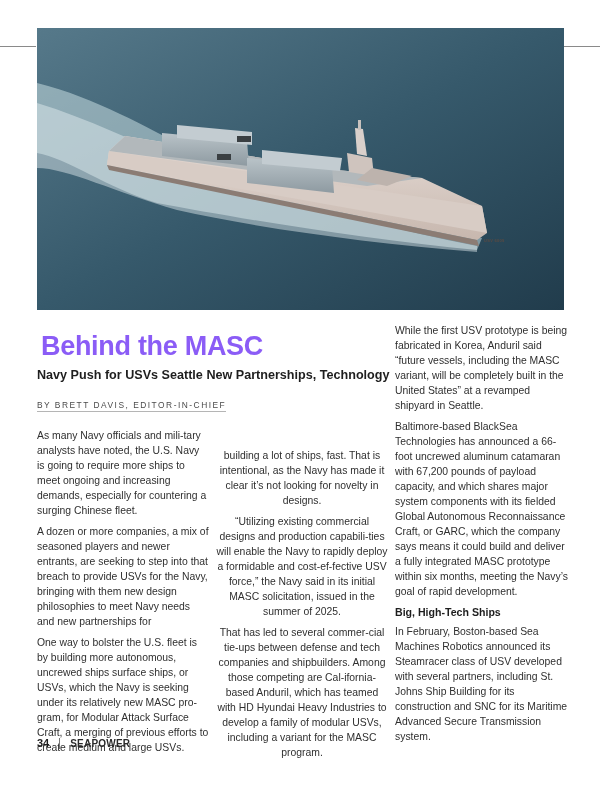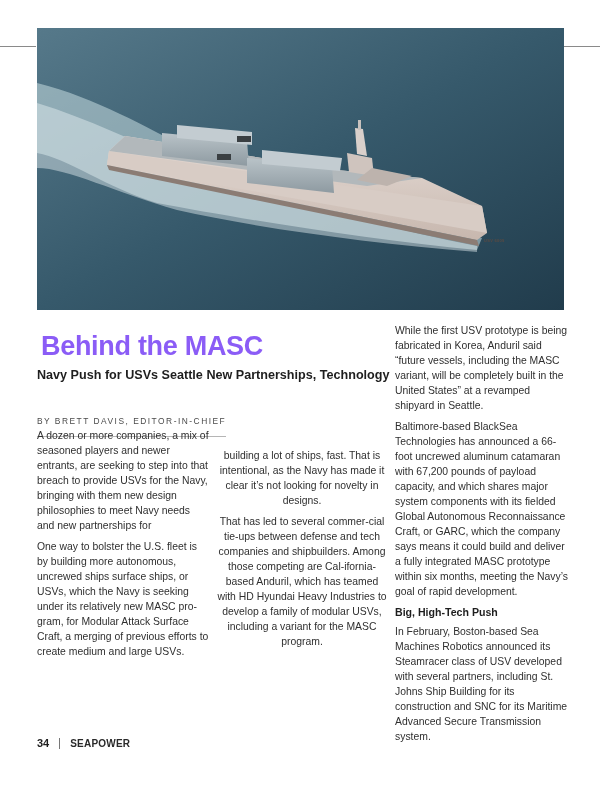--- a/index.html
+++ b/index.html
@@ -10,21 +10,21 @@
   .rule-right { position: absolute; left: 564px; top: 46px; width: 36px; height: 1px; background: #8a8a8a; }
 
   .photo { position: absolute; left: 37px; top: 28px; width: 527px; height: 282px; overflow: hidden;
            background: radial-gradient(ellipse at 80% 20%, #5b7e8f 0%, #3f6274 35%, #2c4a5c 70%, #1f3747 100%); }
   .photo svg { position: absolute; left: 0; top: 0; }
   .caption { position: absolute; left: 18px; top: 237px; width: 190px; font-size: 8.6px; line-height: 11px; color: #f2f4f6; }
   .hull-label { position: absolute; left: 447px; top: 210px; font-size: 4px; color: #5a4a42; letter-spacing: 0.3px; font-weight: bold; }
 
   .title { position: absolute; left: 37px; top: 327px; font-size: 27px; font-weight: bold; color: #8b5cf6; letter-spacing: -0.3px; margin: 4px; }
   .subtitle { position: absolute; left: 37px; top: 368px; font-size: 12.6px; font-weight: bold; color: #1e1e1e; margin: 0; }
-  .byline { position: absolute; left: 37px; top: 416px; font-size: 8.4px; letter-spacing: 1.5px; color: #4a4a4a; padding-bottom: 10px; border-bottom: 1px solid #b5b5b5; }
+  .byline { position: absolute; left: 37px; top: 400px; font-size: 8.4px; letter-spacing: 1.5px; color: #4a4a4a; padding-bottom: 1px; border-bottom: 1px solid #b5b5b5; }
 
   .col { position: absolute; font-size: 10.4px; line-height: 15px; color: #2f2f2f; }
   .col p { margin: 0 0 6px 0; }
   .col h3 { margin: 0 0 4px 0; font-size: 10.6px; font-weight: bold; color: #1e1e1e; }
   .col1 { left: 37px; top: 428px; width: 172px; }
   .col2 { left: 216px; top: 448px; width: 172px; text-align: center; }
   .col3 { left: 395px; top: 323px; width: 175px; }
 
   .footer { position: absolute; left: 37px; top: 737px; font-size: 10px; display: flex; align-items: center; }
   .page-num { font-weight: bold; font-size: 11px; color: #1e1e1e; }
@@ -79,33 +79,35 @@
     <polygon points="335,140 375,148 350,158 320,152" fill="#bdb3ad"></polygon>
   </svg>
   <div class="hull-label">USV 6009</div>
 </div>
 
 <h1 class="title">Behind the MASC</h1>
 <h2 class="subtitle">Navy Push for USVs Seattle New Partnerships, Technology</h2>
 <div class="byline">BY BRETT DAVIS, EDITOR-IN-CHIEF</div>
 
 <div class="col col1">
+  <p>As many Navy officials and mili-tary analysts have noted, the U.S. Navy is going to require more ships to meet ongoing and increasing demands, especially for countering a surging Chinese fleet.</p>
   <p>A dozen or more companies, a mix of seasoned players and newer entrants, are seeking to step into that breach to provide USVs for the Navy, bringing with them new design philosophies to meet Navy needs and new partnerships for</p>
   <p>One way to bolster the U.S. fleet is by building more autonomous, uncrewed ships surface ships, or USVs, which the Navy is seeking under its relatively new MASC pro-gram, for Modular Attack Surface Craft, a merging of previous efforts to create medium and large USVs.</p>
 </div>
 
 <div class="col col2">
   <p>building a lot of ships, fast. That is intentional, as the Navy has made it clear it’s not looking for novelty in designs.</p>
+  <p> “Utilizing existing commercial designs and production capabili-ties will enable the Navy to rapidly deploy a formidable and cost-ef-fective USV force,” the Navy said in its initial MASC solicitation, issued in the summer of 2025.</p>
   <p>That has led to several commer-cial tie-ups between defense and tech companies and shipbuilders. Among those competing are Cal-ifornia-based Anduril, which has teamed with HD Hyundai Heavy Industries to develop a family of modular USVs, including a variant for the MASC program.</p>
 </div>
 
 <div class="col col3">
   <p>While the first USV prototype is being fabricated in Korea, Anduril said “future vessels, including the MASC variant, will be completely built in the United States” at a revamped shipyard in Seattle.</p>
   <p>Baltimore-based BlackSea Technologies has announced a 66-foot uncrewed aluminum catamaran with 67,200 pounds of payload capacity, and which shares major system components with its fielded Global Autonomous Reconnaissance Craft, or GARC, which the company says means it could build and deliver a fully integrated MASC prototype within six months, meeting the Navy’s goal of rapid development.</p>
-  <h3>Big, High-Tech Push</h3>
+  <h3>Big, High-Tech Ships</h3>
   <p>In February, Boston-based Sea Machines Robotics announced its Steamracer class of USV developed with several partners, including St. Johns Ship Building for its construction and SNC for its Maritime Advanced Secure Transmission system.</p>
 </div>
 
 <div class="footer">
   <span class="page-num">34</span>
   <span class="sep"></span>
   <span class="mag">SEAPOWER</span>
 </div>
 
 </body></html>

